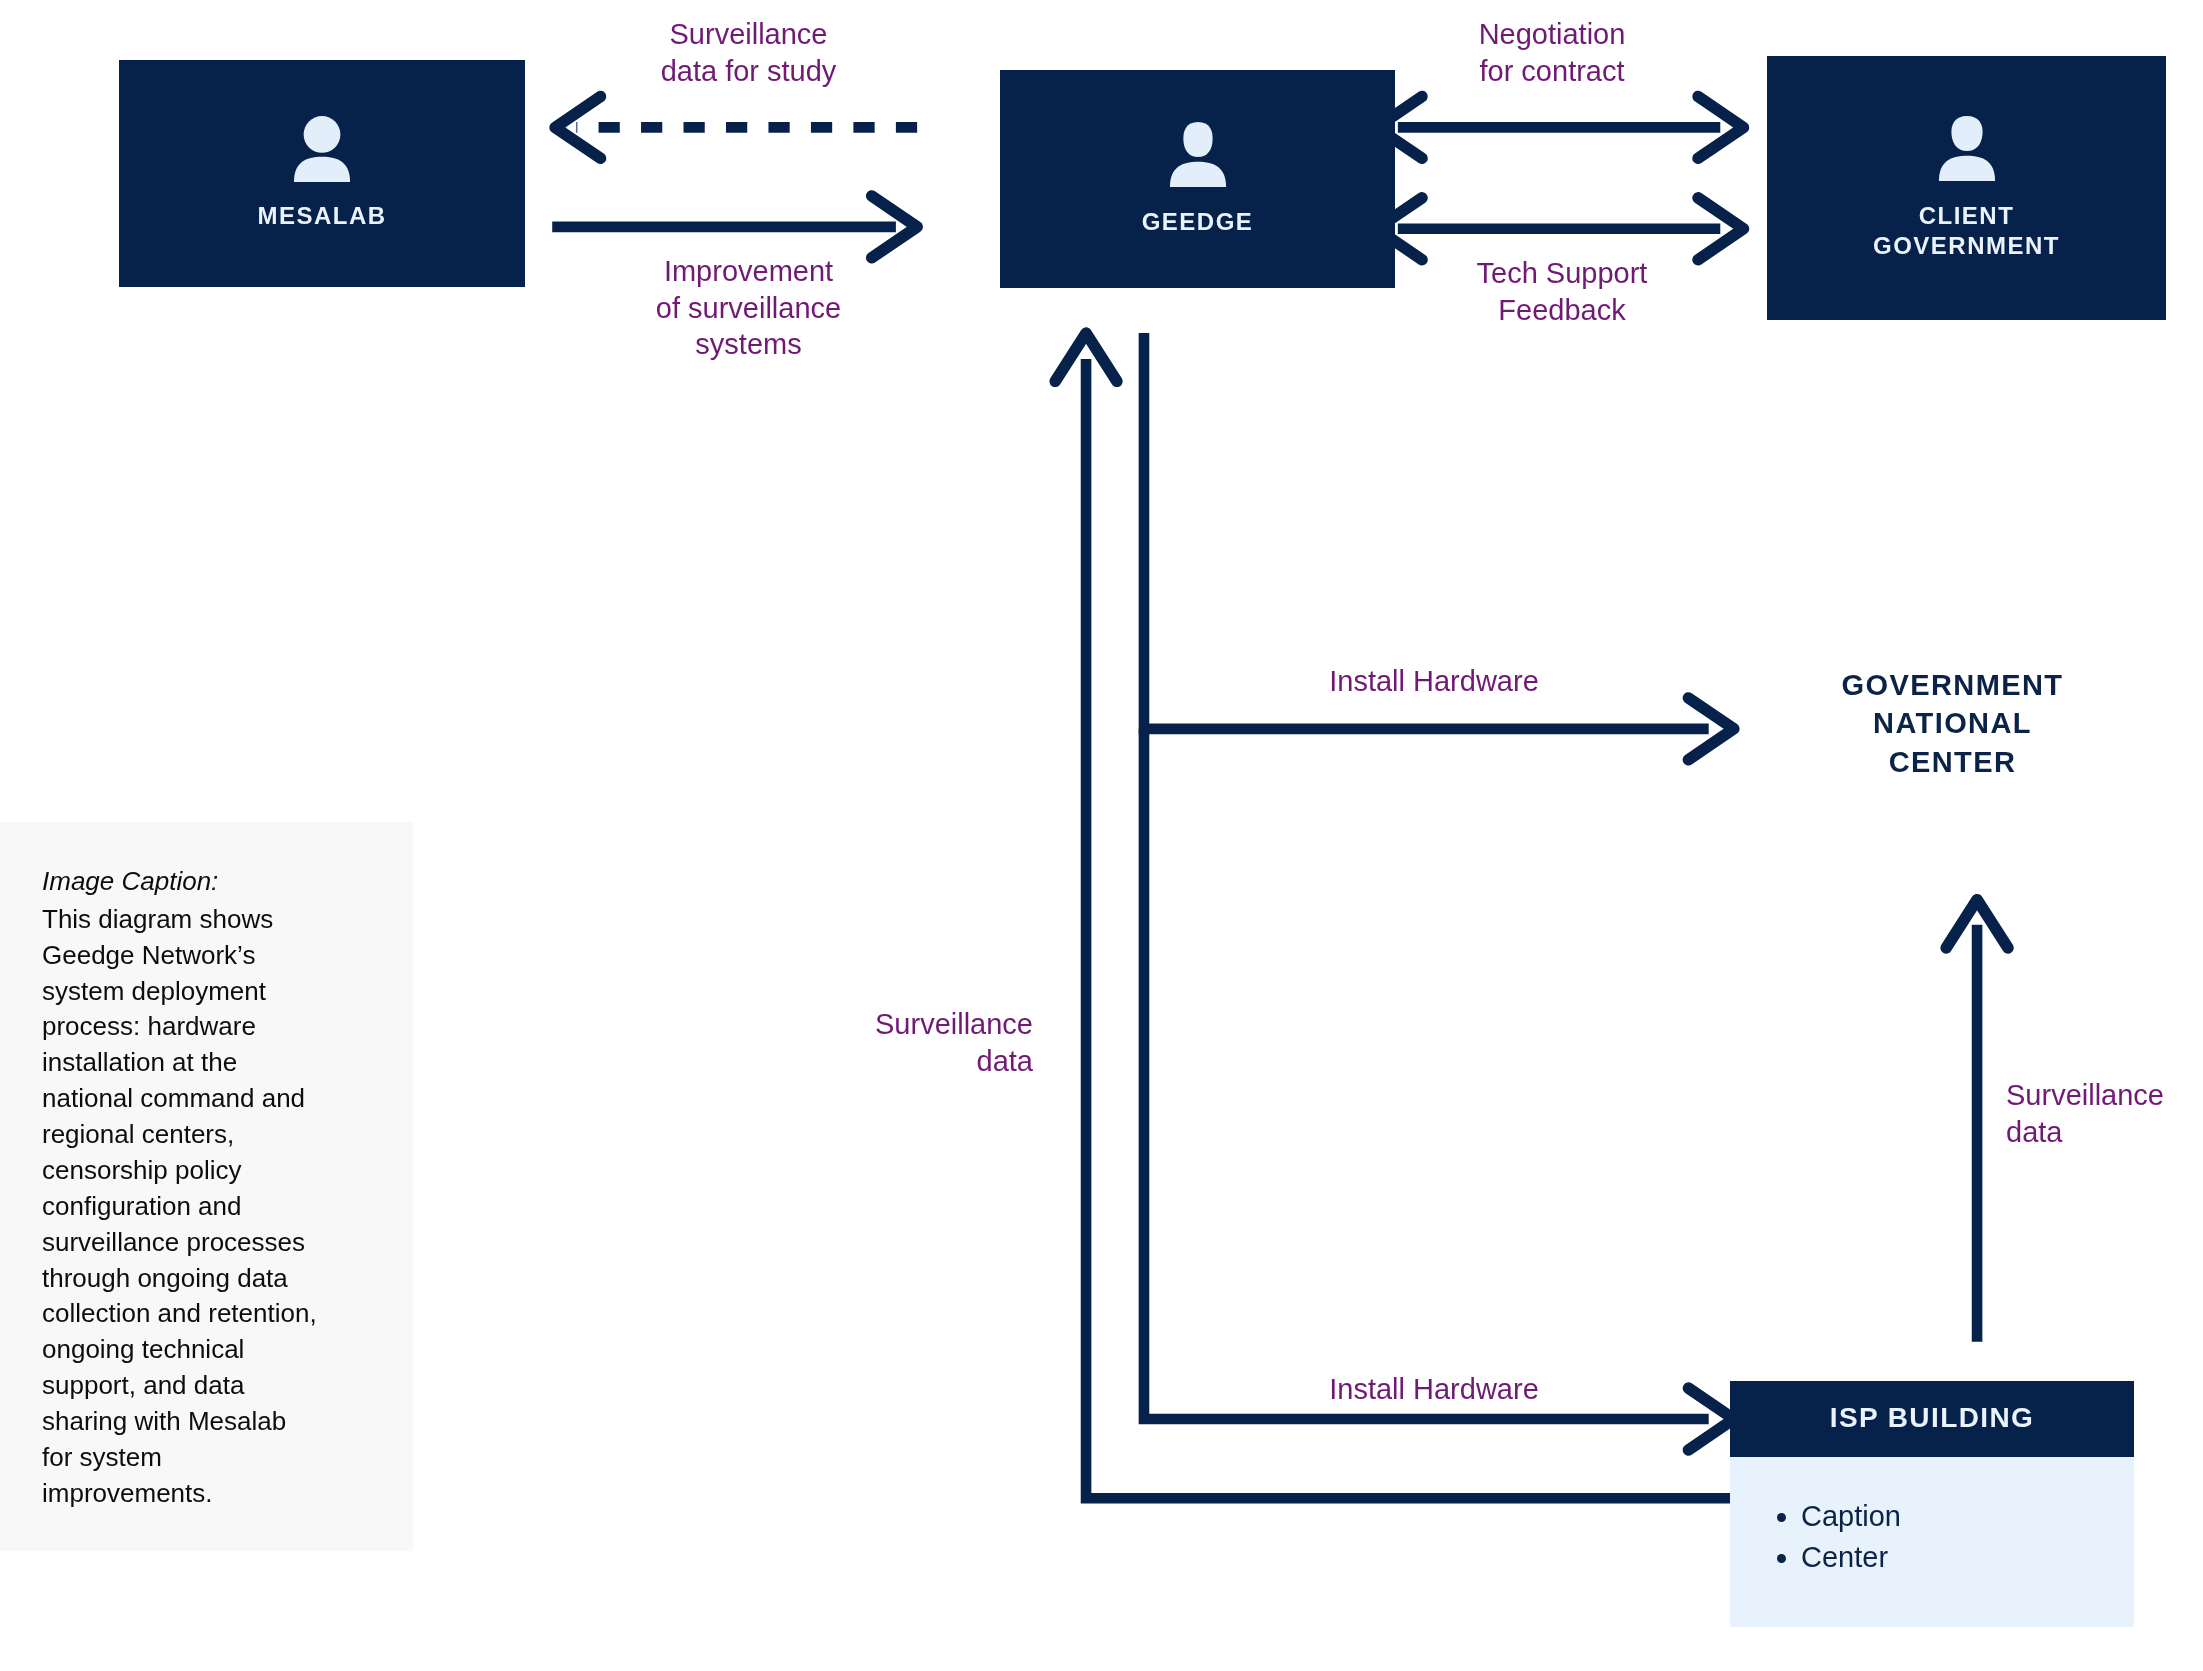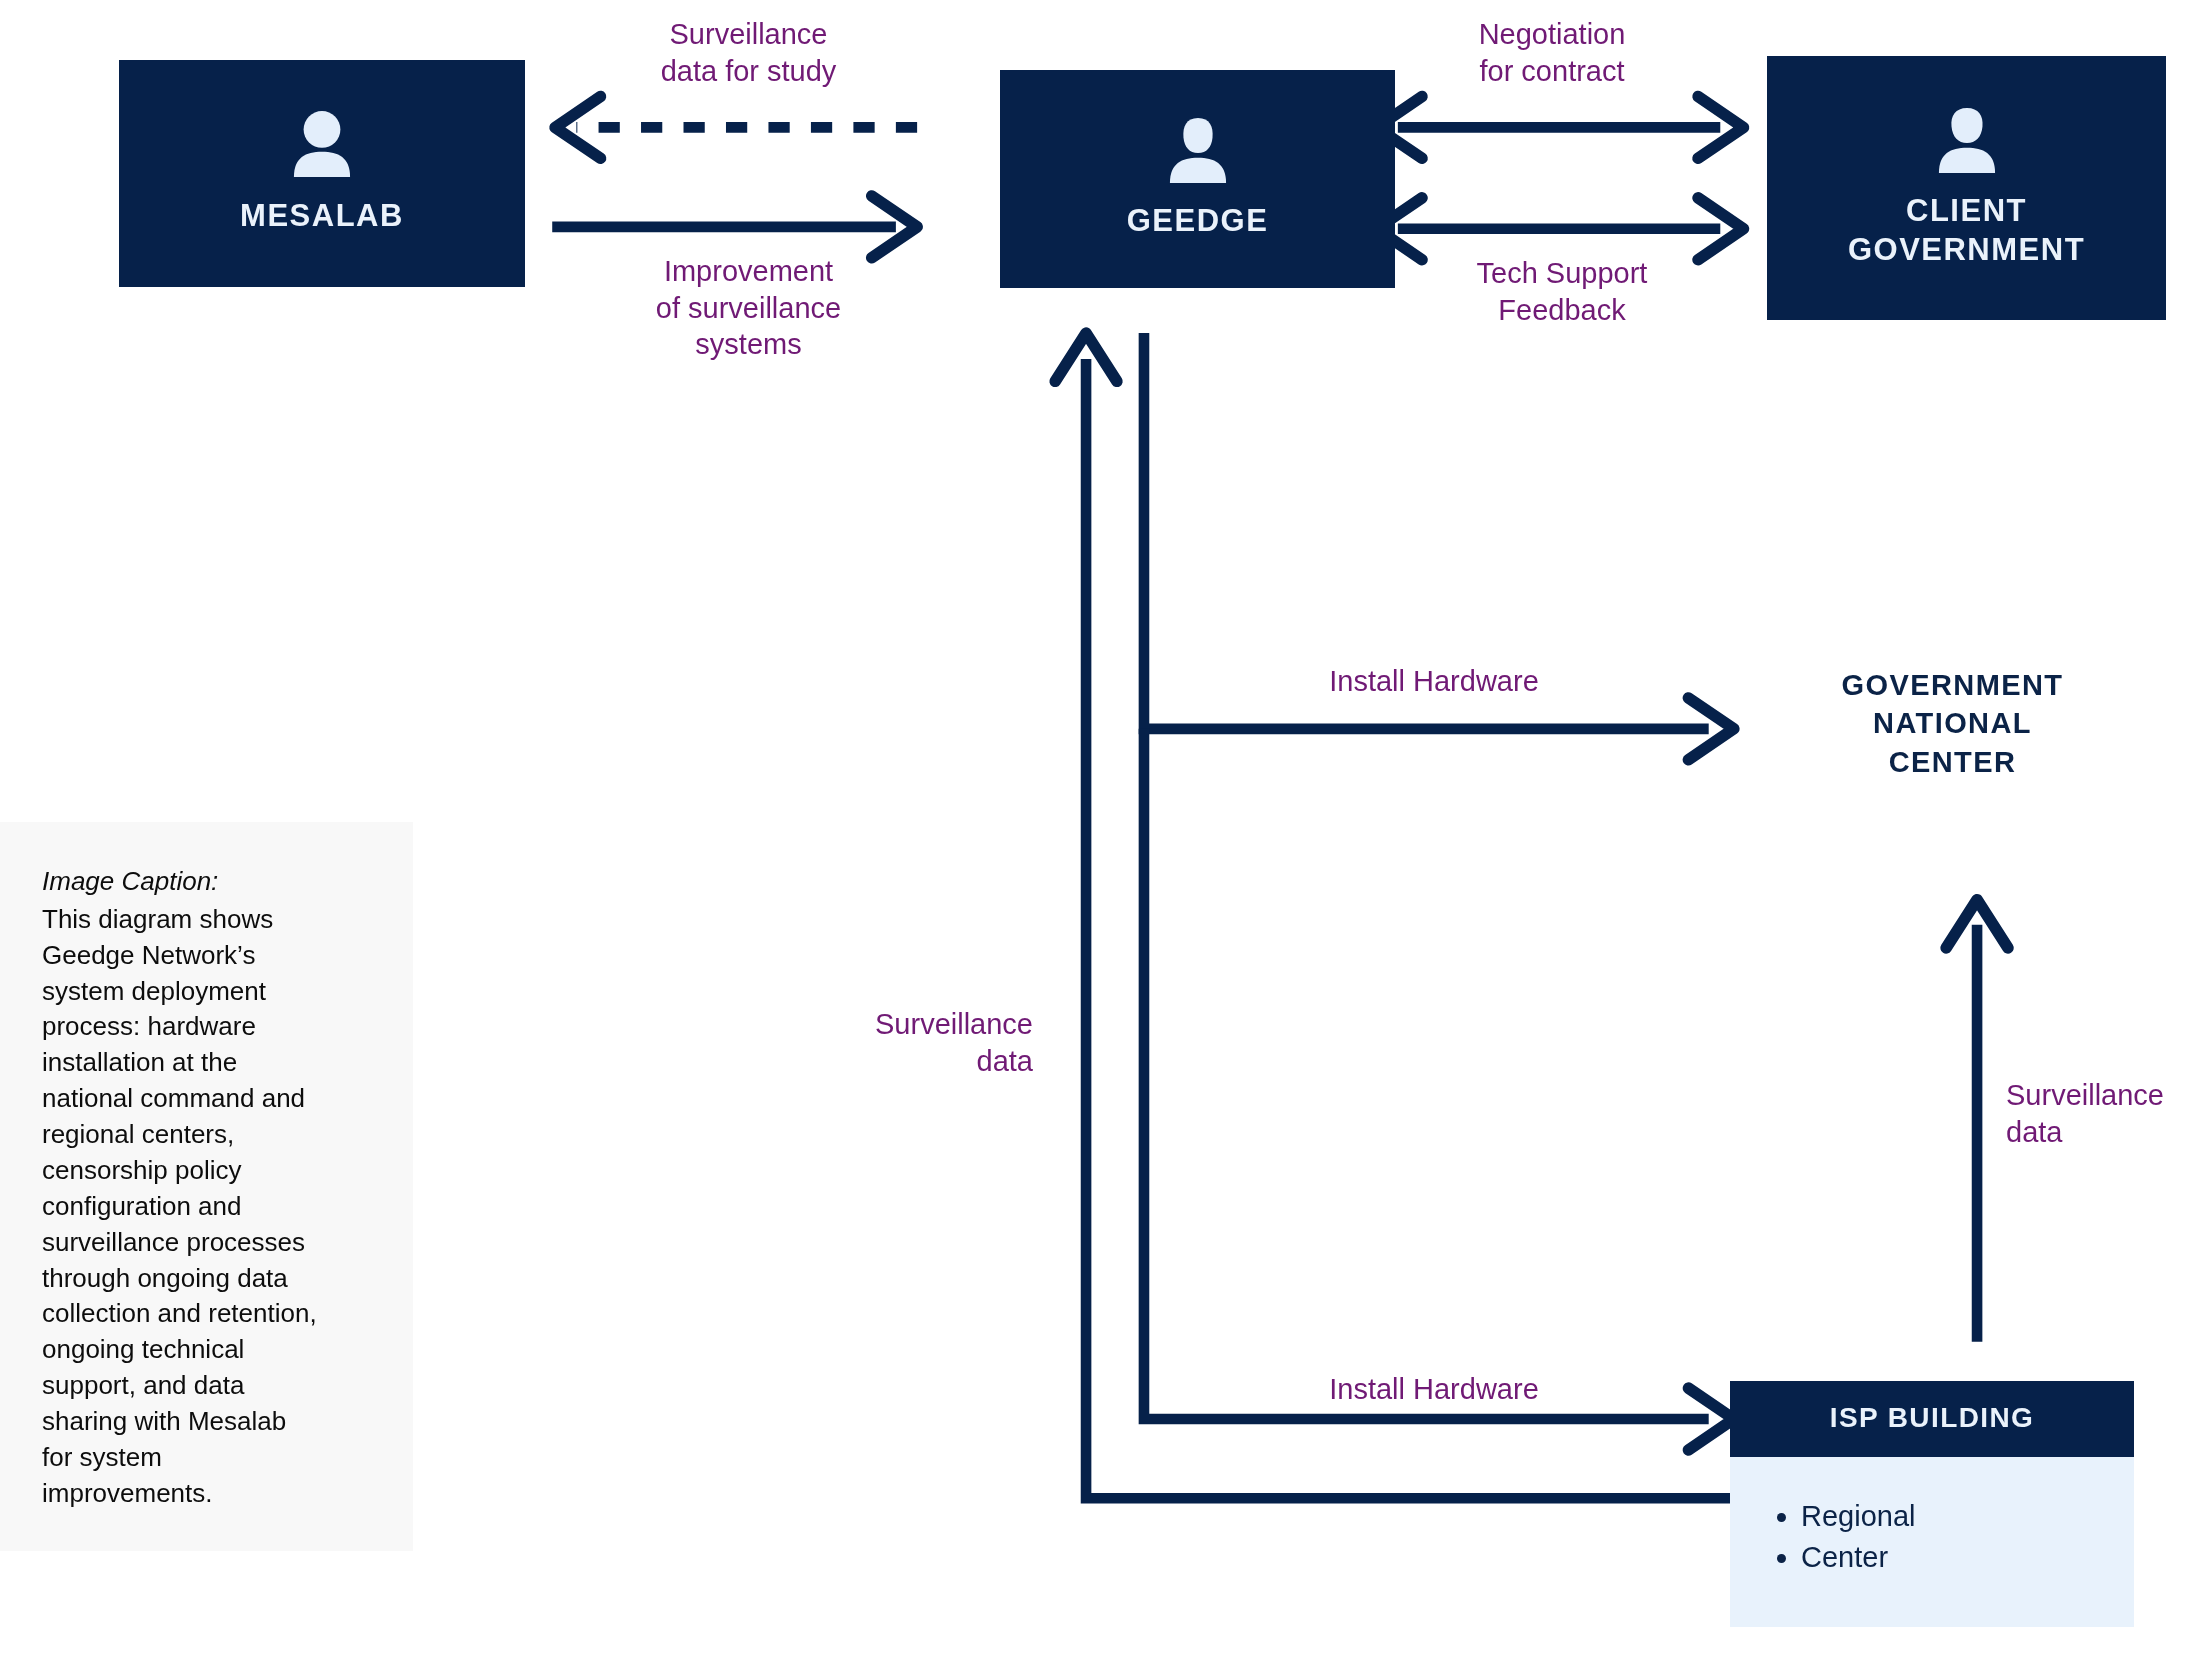--- a/index.html
+++ b/index.html
@@ -28,21 +28,21 @@
     justify-content: center;
     box-sizing: border-box;
   }
   .entity-icon {
     display: block;
     margin-bottom: 15.4px;
   }
   .entity-label {
     color: #eaf2fb;
     font-weight: bold;
-    font-size: 31px;
+    font-size: 24px;
     letter-spacing: 1.5px;
     text-align: center;
     line-height: 1.25;
     text-transform: uppercase;
   }
 
   
   .plain-node {
     position: absolute;
     color: #0b2347;
@@ -221,21 +221,21 @@
   <div class="plain-node" style="left:1798px; top:666px; width:309px;">
     <span style="white-space: pre-line;">GOVERNMENT
 NATIONAL
 CENTER</span>
   </div>
 
   <div class="card" style="left:1730px; top:1381px; width:404px;">
     <div class="card-header">ISP BUILDING</div>
     <div class="card-body">
       <ul>
-        <li>Regional</li>
+        <li>Caption</li>
         <li>Center</li>
       </ul>
     </div>
   </div>
 
   <div class="edge-label" style="left:589px; top:16.4px; width:319px;">Surveillance
 data for study</div>
 
   <div class="edge-label" style="left:589px; top:253px; width:319px;">Improvement
 of surveillance

